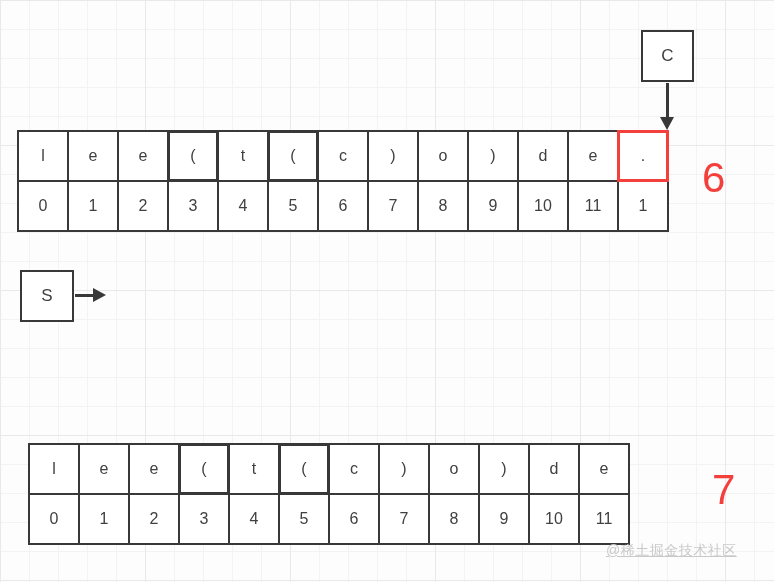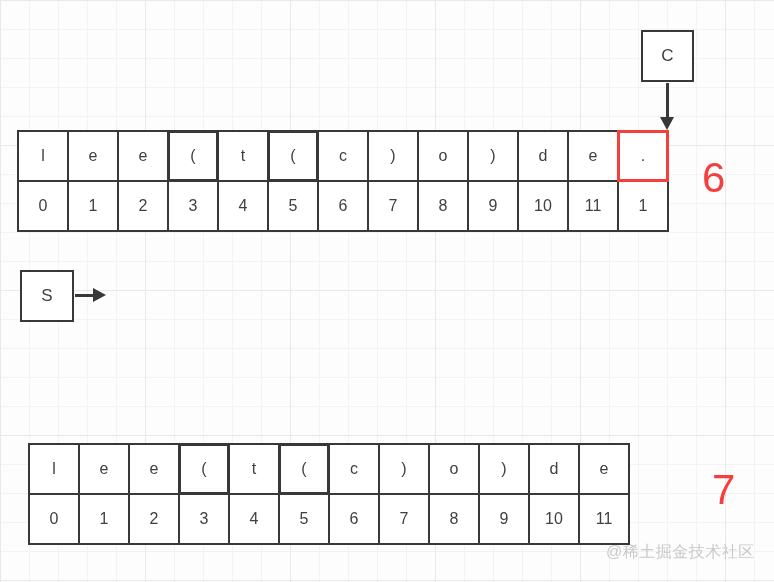--- a/index.html
+++ b/index.html
@@ -93,25 +93,26 @@
     font-size: 42px;
     line-height: 1;
     color: var(--red, #f4403d);
   }
   .count-top    { left: 702px; top: 157px; }
   .count-bottom { left: 712px; top: 469px; }
 
   .watermark {
     position: absolute;
     left: 606px; top: 542px;
-    font-size: 16px;
+    font-size: 14px;
     letter-spacing: 0.5px;
     color: var(--watermark, #c9c9c9);
     z-index: 5;
     white-space: nowrap;
+    text-decoration: underline;
   }
 </style>
 </head>
 <body>
 
 <div class="stage">
 
   <div class="pointer-box c-box">
     <span>C</span>
   </div>

